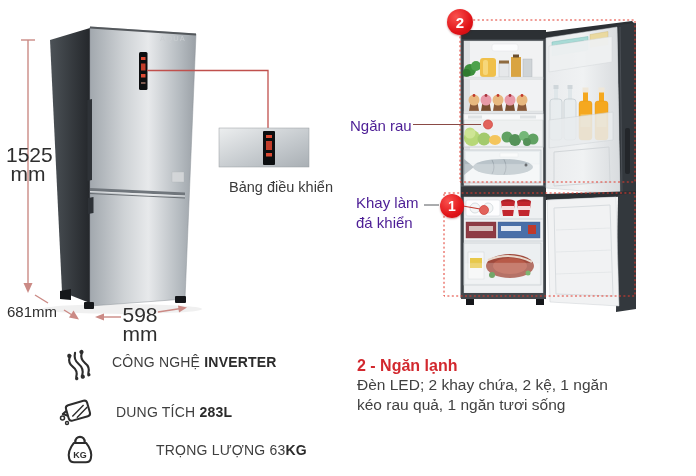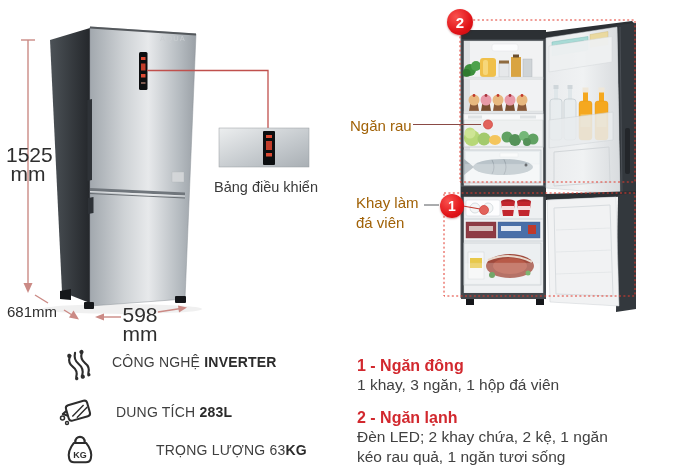--- a/index.html
+++ b/index.html
@@ -2,22 +2,22 @@
 <html><head>
 <meta charset="utf-8">
 <style>
   html,body{margin:0;padding:0;background:#fff;}
   .canvas{position:relative;width:696px;height:476px;background:#ffffff;overflow:hidden;
           font-family:"Liberation Sans","DejaVu Sans",sans-serif;}
   .abs{position:absolute;}
   svg.art{position:absolute;left:0;top:0;}
   .dim-text{color:#2e2e2e;font-size:21px;line-height:19px;text-align:center;}
   .dim-text-sm{color:#2e2e2e;font-size:15px;line-height:18px;text-align:center;}
-  .caption{color:#3a3a3a;font-size:14.5px;text-align:center;}
-  .pointer-label{color:#a16207;font-size:15px;line-height:19.5px;}
+  .caption{color:#3a3a3a;font-size:14.5px;text-align:center;margin-left:15px;}
+  .pointer-label{color:#4c1d95;font-size:15px;line-height:19.5px;}
   .callout{position:absolute;border-radius:50%;color:#fff;font-weight:bold;
            display:flex;align-items:center;justify-content:center;
            background:radial-gradient(circle at 35% 30%,#f9514e,#e01217 62%,#c40b10);
            box-shadow:0 1px 2px rgba(120,0,0,.35);z-index:5;}
   .spec-text{position:absolute;font-size:14px;color:#3f3f3f;letter-spacing:.2px;white-space:nowrap;}
   .spec-text .bld{font-weight:bold;color:#2b2b2b;}
   .legend{position:absolute;left:357px;top:356px;width:310px;}
   .legend-title{font-size:16px;font-weight:bold;color:#d2282e;line-height:19px;}
   .legend-line{font-size:15.5px;color:#414141;line-height:20px;}
   .legend-item + .legend-item{margin-top:13px;}
@@ -283,21 +283,21 @@
     <div>598</div>
     <div>mm</div>
   </div>
 
   <div class="abs caption" style="left:212px;top:179px;width:108px;">Bảng điều khiển</div>
 
   <div class="abs pointer-label" style="left:350px;top:116px;">Ngăn rau</div>
 
   <div class="abs pointer-label" style="left:356px;top:193px;width:72px;">
     <div>Khay làm</div>
-    <div>đá viên</div>
+    <div>đá khiển</div>
   </div>
 
   <div class="callout" style="left:447px;top:9px;width:26px;height:26px;font-size:15px;">2</div>
   <div class="callout" style="left:440px;top:194px;width:24px;height:24px;font-size:14px;">1</div>
 
   <svg class="abs" style="left:62px;top:348px;" width="34" height="34" viewBox="0 0 32 32">
     <g transform="rotate(-18 16 16)" stroke="#2d2d2d" stroke-width="2" fill="none" stroke-linecap="round">
       <path d="M10 6 q-3.5 5 0 10 q3.5 5 0 10"></path>
       <path d="M16 4 q-3.5 5.5 0 11 q3.5 5.5 0 11"></path>
       <path d="M22 6 q-3.5 5 0 10 q3.5 5 0 10"></path>
@@ -331,24 +331,19 @@
     <path d="M12 11 a5 5.5 0 0 1 10 0" fill="none" stroke="#2d2d2d" stroke-width="2.4"></path>
     <path d="M10.5 12 h13 c4.8 6 6 12.5 5 16.5 c-.6 2.6 -2.6 4 -5.2 4 H10.7 c-2.6 0 -4.6 -1.4 -5.2 -4 c-1 -4 .2 -10.5 5 -16.5 z" fill="#ffffff" stroke="#2d2d2d" stroke-width="2.2" stroke-linejoin="round"></path>
     <text x="17" y="28.5" text-anchor="middle" font-size="9.5" font-weight="bold" fill="#2d2d2d" font-family="Liberation Sans, DejaVu Sans, sans-serif">KG</text>
   </svg>
   <div class="spec-text" style="left:112px;top:442px;margin-left:44px;">
     <span>TRỌNG LƯỢNG 63</span><span class="bld">KG</span>
   </div>
 
   <div class="legend">
     <div class="legend-item">
-      <div class="legend-title">1 - Ngăn đông</div>
-      <div class="legend-line">1 khay, 3 ngăn, 1 hộp đá viên</div>
-      <div class="legend-line"></div>
-    </div>
-    <div class="legend-item">
       <div class="legend-title">2 - Ngăn lạnh</div>
       <div class="legend-line">Đèn LED; 2 khay chứa, 2 kệ, 1 ngăn</div>
       <div class="legend-line">kéo rau quả, 1 ngăn tươi sống</div>
     </div>
   </div>
 
 </div>
 
 </body></html>

